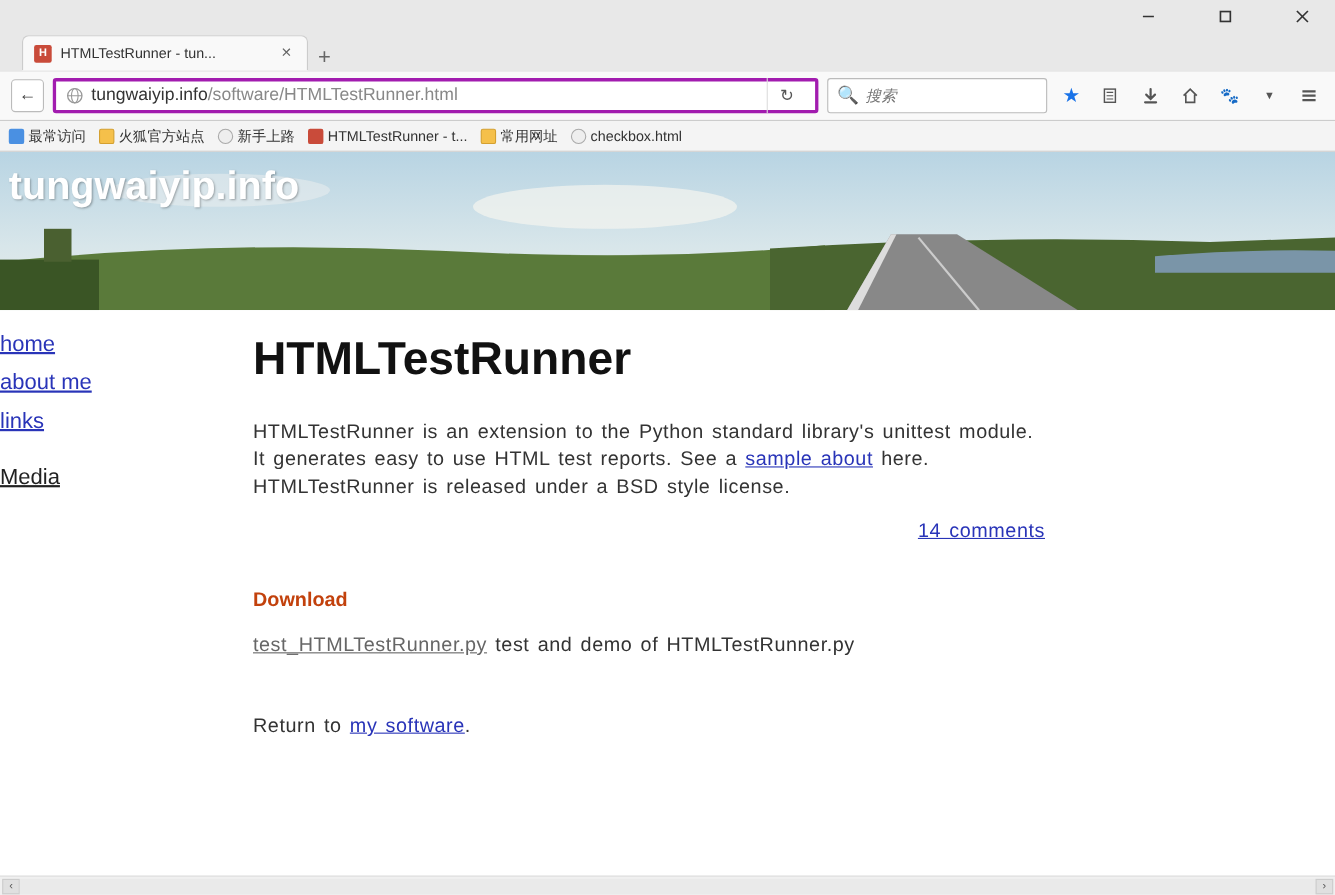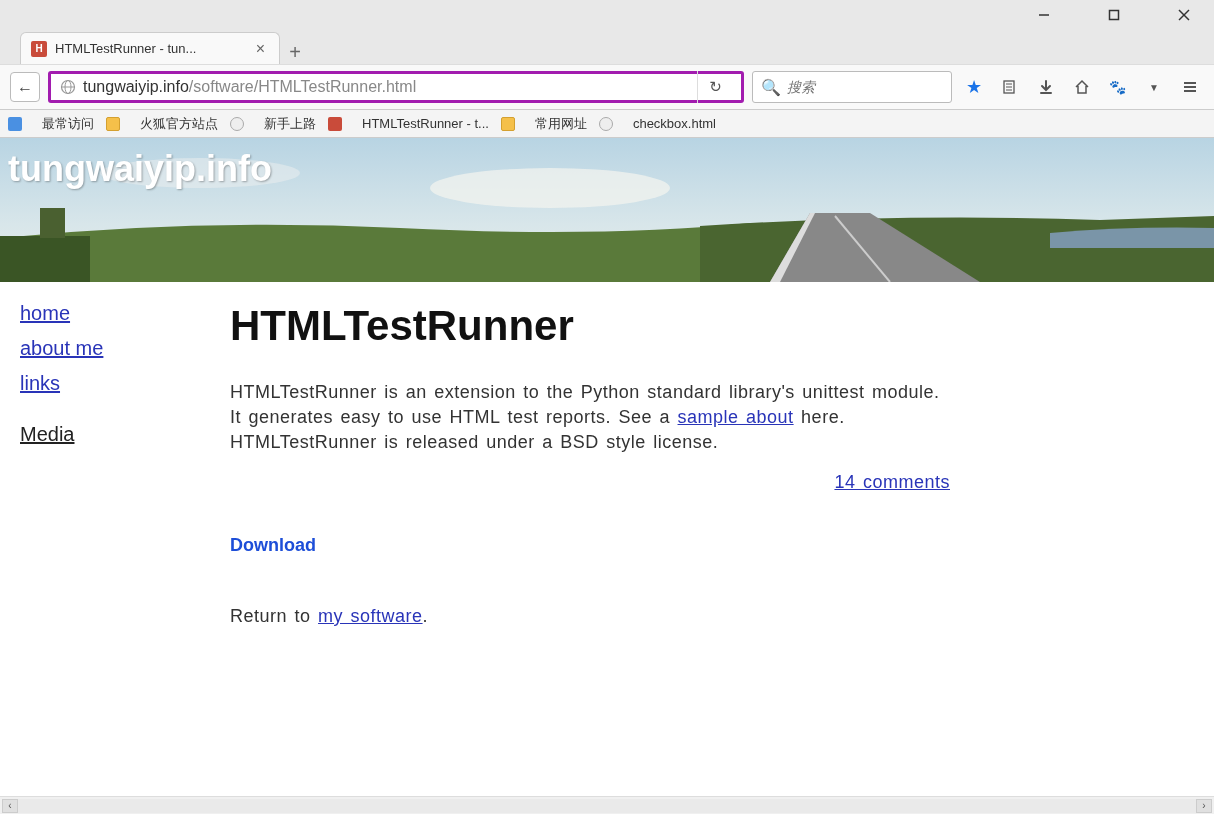--- a/index.html
+++ b/index.html
@@ -25,44 +25,44 @@
   .url-input { flex: 1; border: none; outline: none; font-size: 16px; color: #333; background: transparent; }
   .url-path1 { color: #333; }
   .url-path2 { color: #888; }
   .reload-btn { width: 36px; height: 32px; border-left: 1px solid #ddd; display: flex; align-items: center; justify-content: center; color: #555; font-size: 15px; }
   .search-box { width: 200px; height: 32px; border: 1px solid #bbb; border-radius: 3px; background: #fff; display: flex; align-items: center; padding: 0 8px; gap: 6px; }
   .search-box input { border: none; outline: none; font-size: 14px; color: #999; flex: 1; background: transparent; font-style: italic; }
   .toolbar-icon { width: 28px; height: 28px; display: flex; align-items: center; justify-content: center; color: #555; font-size: 18px; }
   .star-icon { color: #1a73e8; }
 
   .bookmarks-bar { height: 28px; background: #f4f4f4; border-bottom: 1px solid #ccc; display: flex; align-items: center; padding: 0 8px; gap: 12px; font-size: 13px; color: #333; }
-  .bookmark-item { display: flex; align-items: center; gap: 20px; white-space: nowrap; }
+  .bookmark-item { display: flex; align-items: center; gap: 4px; white-space: nowrap; }
   .bm-icon-blue { width: 14px; height: 14px; background: #4a90e2; border-radius: 2px; }
   .bm-icon-yellow { width: 14px; height: 14px; background: #f5c04a; border-radius: 2px; border: 1px solid #d4a030; }
   .bm-icon-grey { width: 14px; height: 14px; border: 1px solid #aaa; border-radius: 50%; background: #eee; }
   .bm-icon-red { width: 14px; height: 14px; background: #c94b3a; border-radius: 2px; }
 
   
   .page-banner { height: 144px; position: relative; overflow: hidden; }
   .page-banner svg { width: 100%; height: 100%; display: block; }
   .banner-title { position: absolute; top: 10px; left: 8px; color: #fff; font-size: 36px; font-weight: bold; font-family: Verdana, sans-serif; text-shadow: 1px 1px 2px rgba(0,0,0,0.3); }
 
-  .page-body { display: flex; padding: 20px 10px 10px 20px; height: 494px; overflow: auto; font-family: Verdana, sans-serif; }
+  .page-body { display: flex; padding: 20px 10px 10px 0; gap: 20px; height: 494px; overflow: auto; font-family: Verdana, sans-serif; }
   .sidebar { width: 210px; flex-shrink: 0; }
   .sidebar a { display: block; color: #2934b8; font-size: 20px; text-decoration: underline; margin-bottom: 12px; }
   .sidebar .section-head { color: #222; font-size: 20px; margin: 28px 0 12px 0; text-decoration: underline; }
   .sidebar .media-links { padding-left: 10px; }
   .sidebar .media-links a { font-size: 20px; margin-bottom: 8px; }
 
   .main-col { flex: 1; max-width: 720px; }
   .main-col h1 { font-size: 42px; font-weight: bold; color: #111; margin-bottom: 30px; font-family: Verdana, sans-serif; }
   .main-col p { font-size: 18px; color: #333; line-height: 1.4; margin-bottom: 14px; letter-spacing: 0.5px; word-spacing: 2px; }
   .main-col a { color: #2934b8; text-decoration: underline; }
   .comments-link { text-align: right; margin-bottom: 20px; }
-  .download-head { font-weight: bold; font-size: 18px; color: #1d4ed8; margin: 40px 0 18px 0; }
+  .download-head { font-weight: bold; font-size: 18px; color: #c2410c; margin: 40px 0 18px 0; }
   .dl-item { font-size: 18px; color: #333; margin-bottom: 16px; }
   .dl-link { color: #666 !important; }
   .return-p { margin-top: 48px; }
 
   .h-scrollbar { position: absolute; bottom: 0; left: 0; right: 0; height: 18px; background: #f0f0f0; border-top: 1px solid #ddd; display: flex; align-items: center; justify-content: space-between; padding: 0 2px; }
   .scroll-arrow { width: 16px; height: 14px; background: #e0e0e0; display: flex; align-items: center; justify-content: center; font-size: 10px; color: #555; border: 1px solid #ccc; }
   .scroll-track { flex: 1; height: 14px; background: #eaeaea; }
 </style>
 </head>
 <body>
@@ -205,20 +205,23 @@
 
   <div class="main-col">
     <h1>HTMLTestRunner</h1>
     <p>
       <span>HTMLTestRunner is an extension to the Python standard library's unittest module. It generates easy to use HTML test reports. See a </span><a href="#">sample about</a><span> here. HTMLTestRunner is released under a BSD style license.</span>
     </p>
     <p class="comments-link">
       <a href="#">14 comments</a>
     </p>
     <div class="download-head">Download</div>
+    <p class="dl-item">
+      <a href="#" class="dl-link">test_HTMLTestRunner.py</a><span> test and demo of HTMLTestRunner.py</span>
+    </p>
     <p class="return-p">
       <span>Return to </span><a href="#">my software</a><span>.</span>
     </p>
   </div>
 </div>
 
 <div class="h-scrollbar">
   <div class="scroll-arrow">‹</div>
   <div class="scroll-track"></div>
   <div class="scroll-arrow">›</div>

